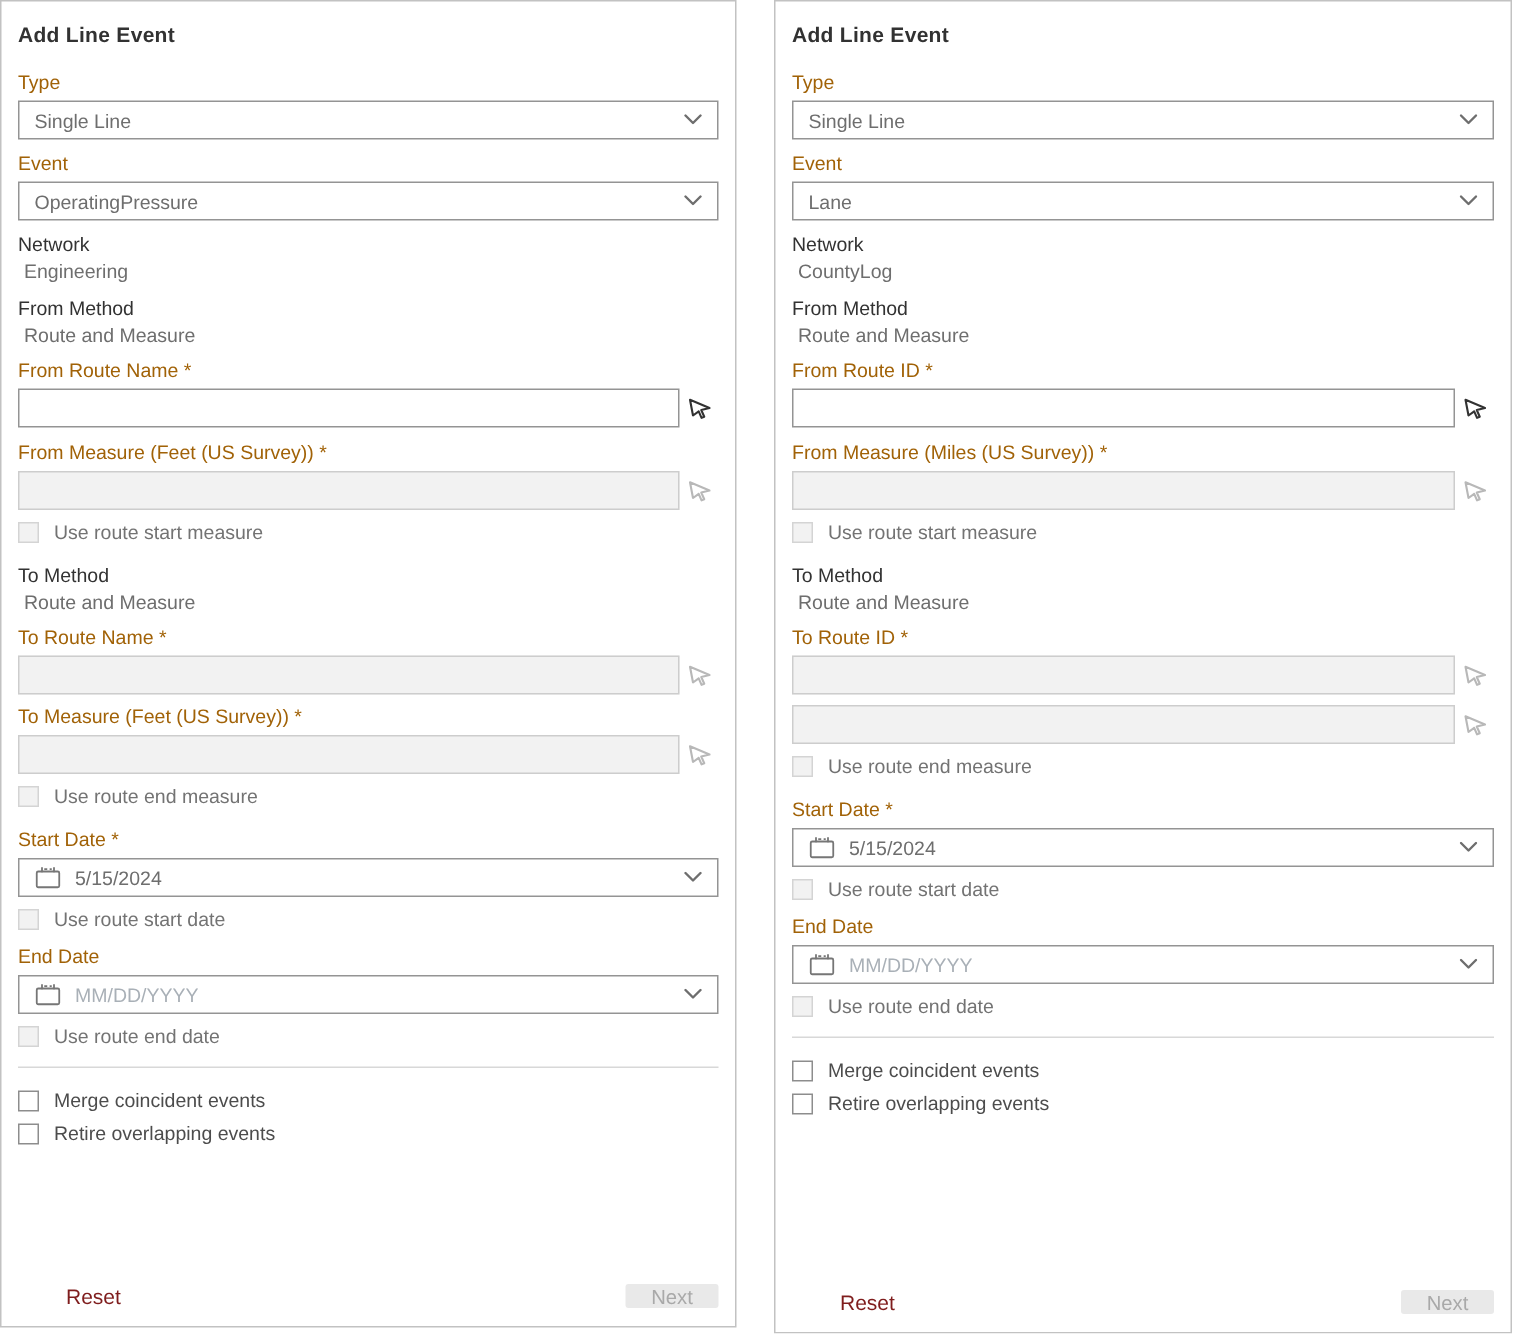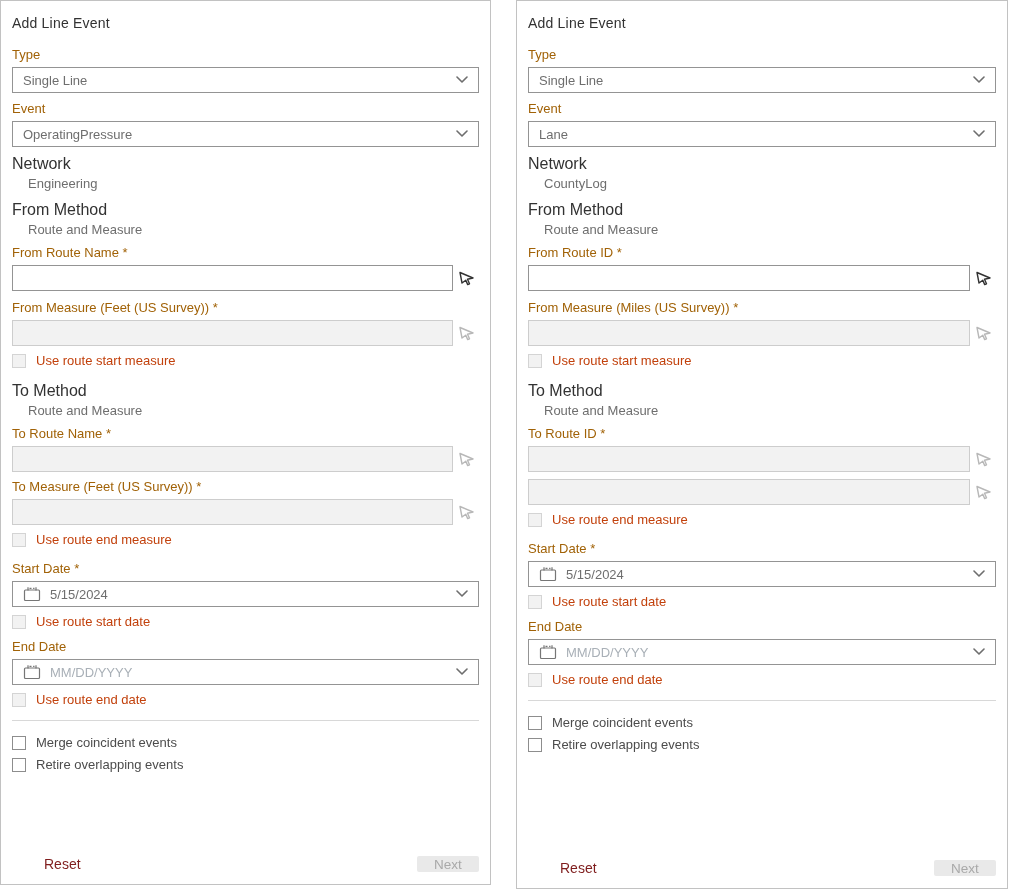--- a/index.html
+++ b/index.html
@@ -2,24 +2,24 @@
 <html><head>
 <meta charset="utf-8">
 <style>
   html,body{margin:0;padding:0;background:#ffffff;}
   body{font-family:"Liberation Sans", sans-serif; color:#323232; width:1009px;}
   .wrap{display:flex; gap:25px; align-items:flex-start;}
   .panel{box-sizing:border-box; background:#fff; border:1px solid #c2c2c2;
          display:flex; flex-direction:column; padding:8px 11px 12px 11px;}
   .panel.left{width:491px; height:885px;}
   .panel.right{width:492px; height:889px;}
-  .title{font-size:14px; font-weight:400; color:#323232; margin:6px 0 16px 0; letter-spacing:.2px;}
+  .title{font-size:14px; font-weight:700; color:#323232; margin:6px 0 16px 0; letter-spacing:.2px;}
   .lbl{display:block; font-size:13px; color:#a16207; margin:0 0 5px 0;}
-  .ro-lbl{display:block; font-size:16px; color:#323232; margin:0;}
-  .val{font-size:13px; color:#6e6e6e; margin:3px 0 0 16px;}
+  .ro-lbl{display:block; font-size:13px; color:#323232; margin:0;}
+  .val{font-size:13px; color:#6e6e6e; margin:3px 0 0 4px;}
   .mb8{margin-bottom:8px;} .mb7{margin-bottom:7px;} .mb9{margin-bottom:9px;}
   .mb10{margin-bottom:10px;} .mb14{margin-bottom:14px;}
 
   .select{height:26px; box-sizing:border-box; border:1px solid #949494; background:#fff;
           display:flex; align-items:center; justify-content:space-between;
           padding:0 10px; cursor:pointer;}
   .sel-text{font-size:13px; color:#6e6e6e;}
   .sel-text.placeholder{color:#a9b0b7;}
   .date-left{display:flex; align-items:center; gap:9px;}
 
@@ -29,21 +29,21 @@
           font-size:13px; color:#6e6e6e;}
   .inputrow input:disabled{background:#f2f2f2; border-color:#cdcdcd;}
   .maparrow{flex:0 0 auto; width:26px; height:26px; display:flex; align-items:center;
           justify-content:center; background:none; border:none; padding:0; cursor:pointer;}
 
   .cbrow{display:flex; align-items:center; gap:10px;}
   .cb{flex:0 0 auto; width:14px; height:14px; box-sizing:border-box; border:1px solid #8d8d8d;
       background:#fff; cursor:pointer;}
   .cbrow.disabled .cb{border-color:#d4d4d4; background:#f2f2f2; cursor:default;}
   .cbl{font-size:13px; color:#4c4c4c;}
-  .cbrow.disabled .cbl{color:#c2410c;}
+  .cbrow.disabled .cbl{color:#737373;}
   .cb-gap{margin-bottom:7px;}
 
   .divider{border:none; border-top:1px solid #d8d8d8; margin:13px 0 14px 0; width:100%;}
 
   .footer{margin-top:auto; display:flex; align-items:center; justify-content:space-between;}
   .reset{font-size:14px; color:#7f1d1d; text-decoration:none; cursor:pointer;margin-left:32px;}
   .next{width:62px; height:16px; background:#e9e9e9; color:#a9a9a9; border:none;
         border-radius:2px; font-family:"Liberation Sans",sans-serif; font-size:13.5px;}
 
   svg{display:block;}

